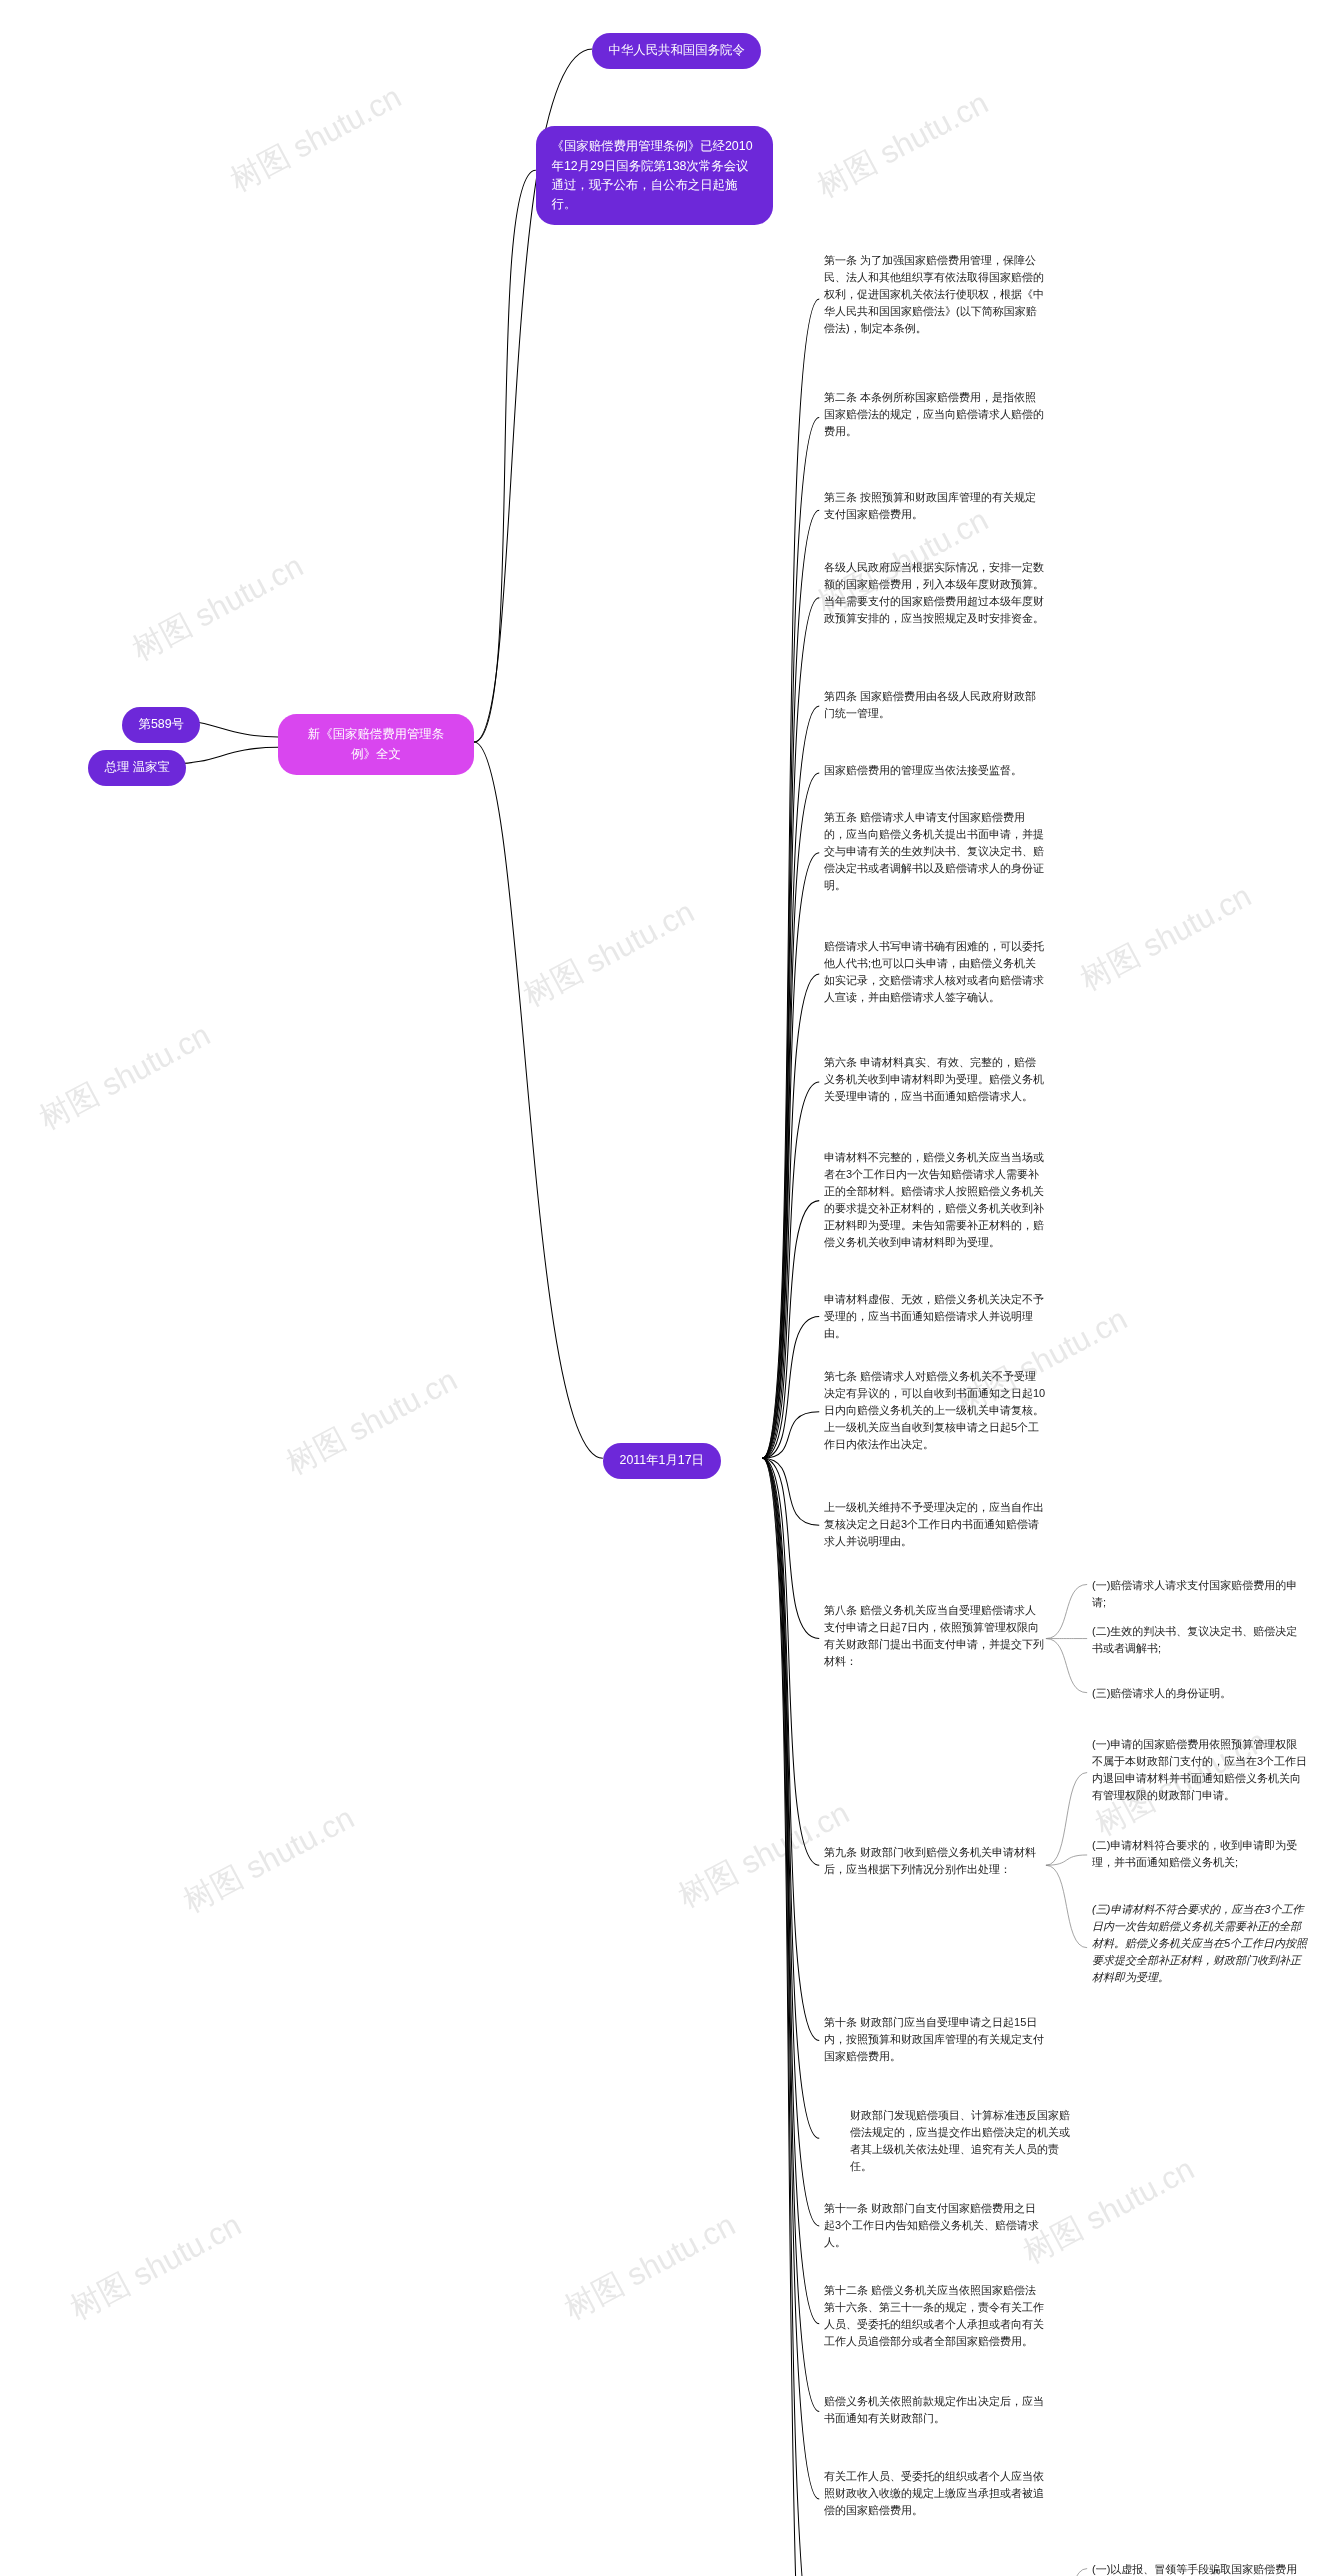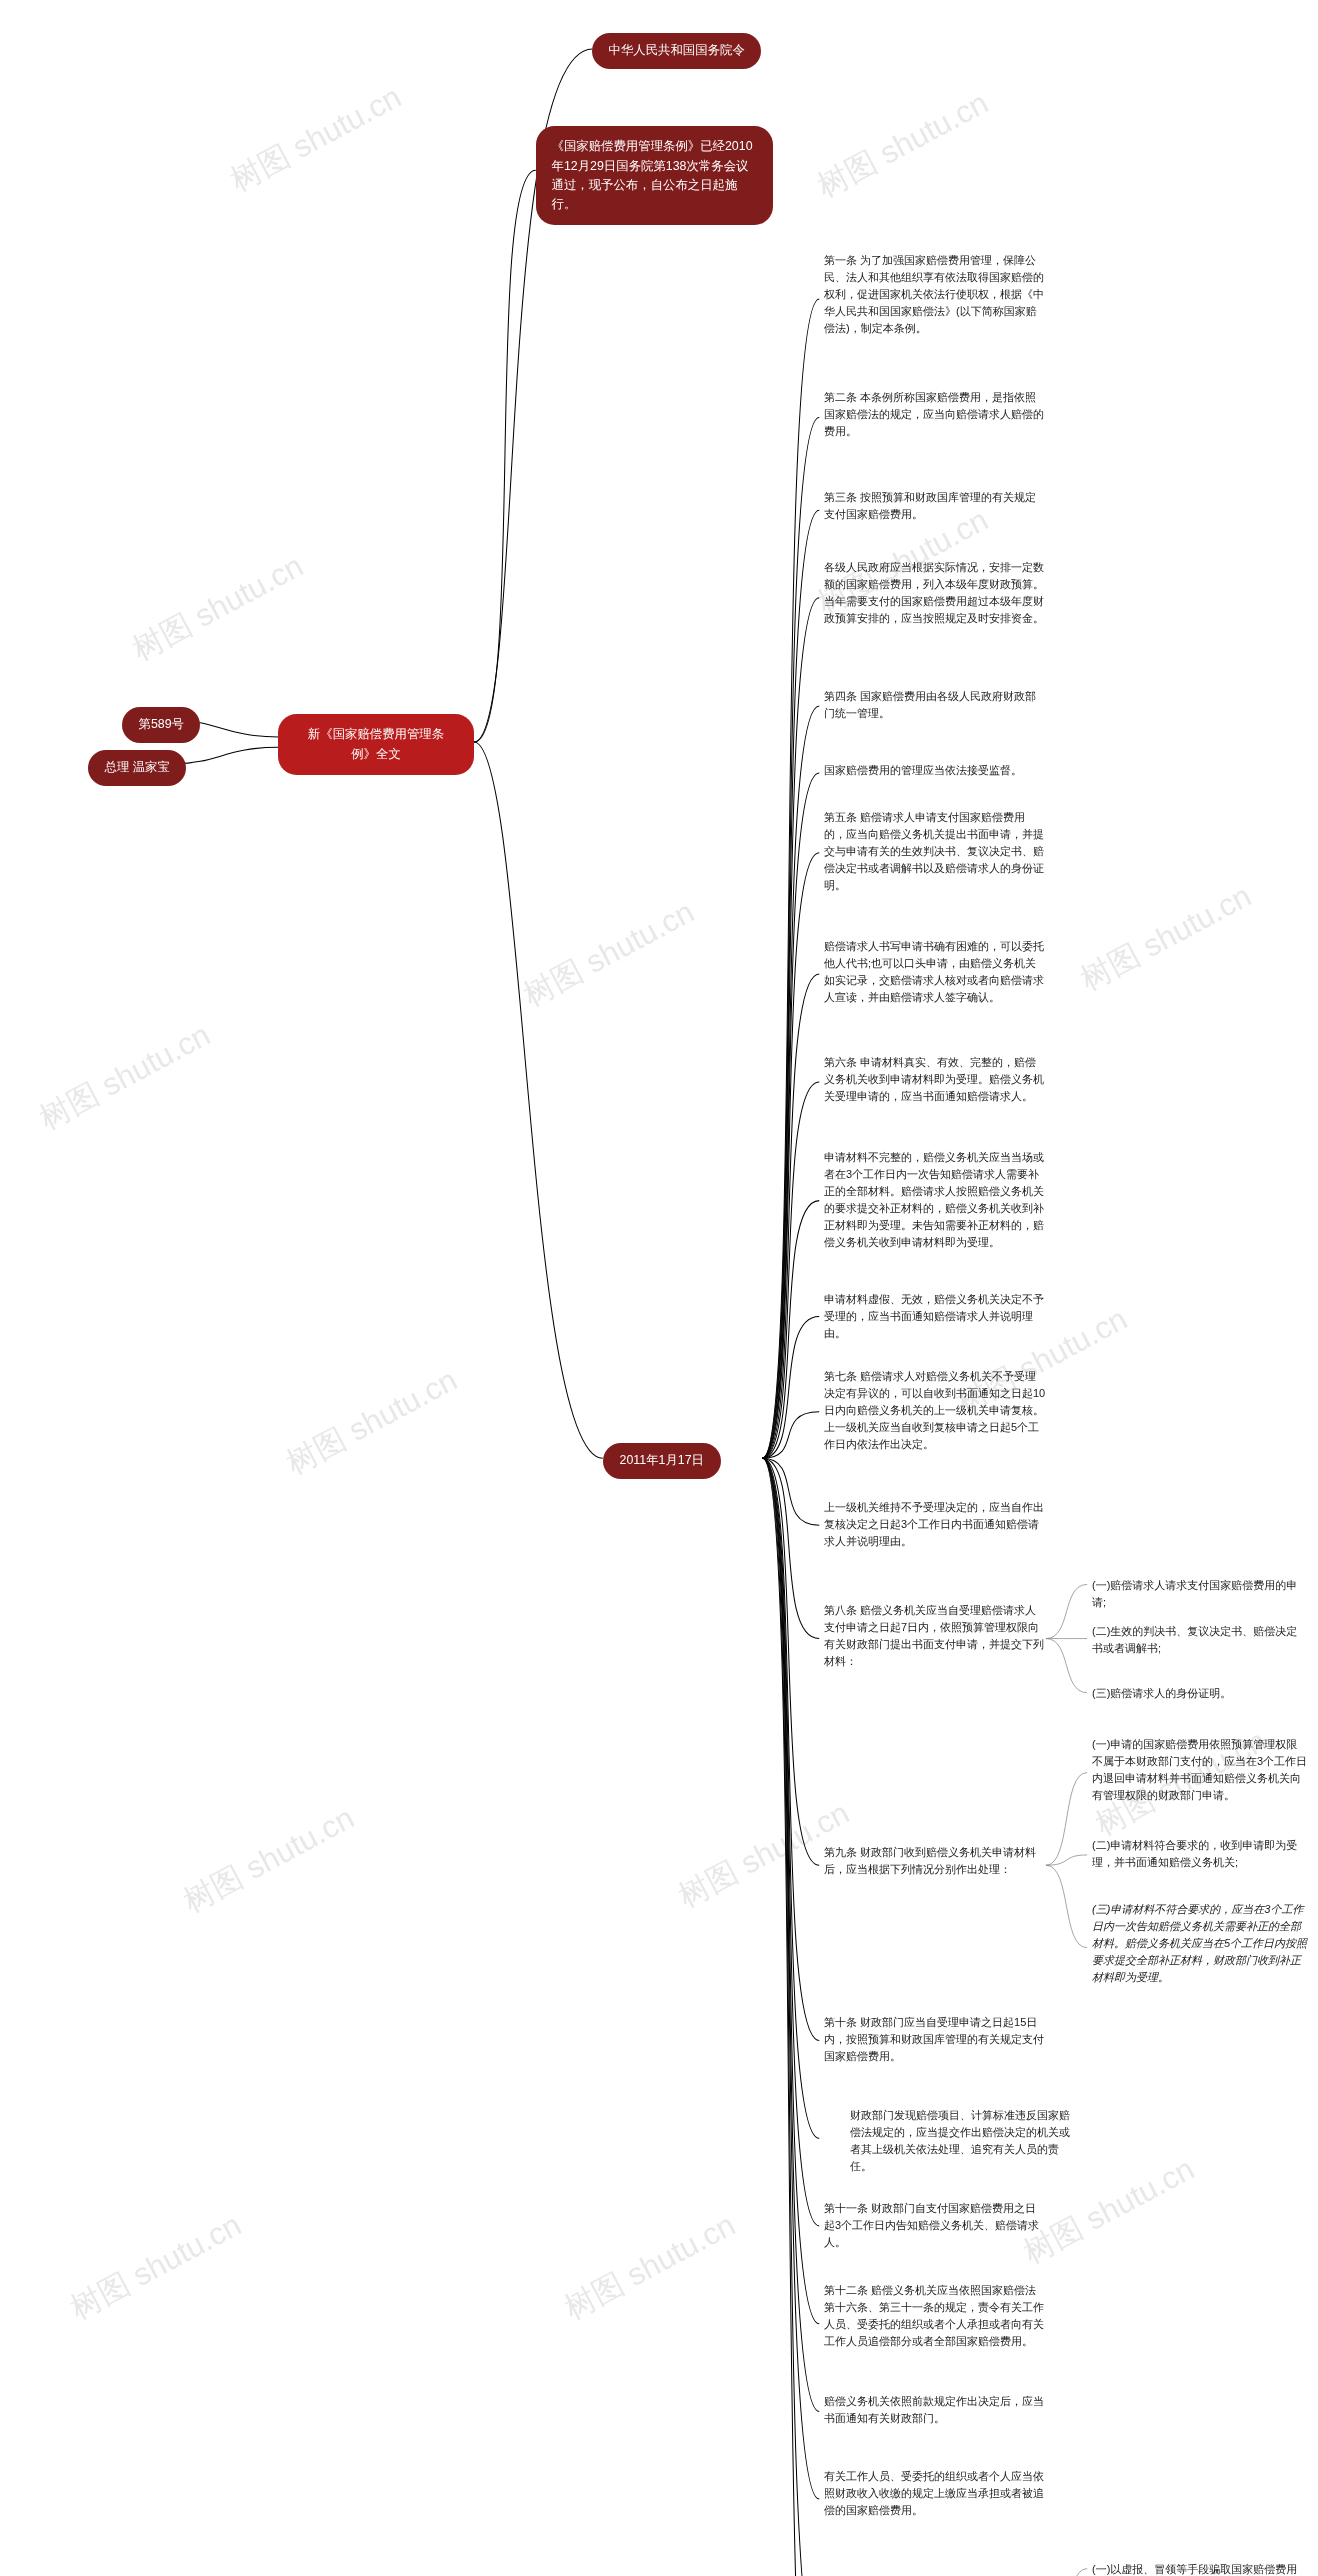--- a/index.html
+++ b/index.html
@@ -28,22 +28,22 @@
     pointer-events: none;
   }
   .node {
     position: absolute;
     padding: 11.3px 15.5px;
     border-radius: 18.5px;
     color: #fff;
     font-size: 12.4px;
     line-height: 1.55;
   }
-  .node.black { background: #b91c1c; text-align: center; }
-  .node.blue  { background: #7f1d1d; }
+  .node.black { background: #d946ef; text-align: center; }
+  .node.blue  { background: #6d28d9; }
   .node.pill  { border-radius: 515px; padding: 8.2px 16.5px; white-space: nowrap; }
   .txt {
     position: absolute;
     color: #1a1a1a;
     font-size: 11px;
     line-height: 1.55;
   }
 </style>
 </head>
 <body>

